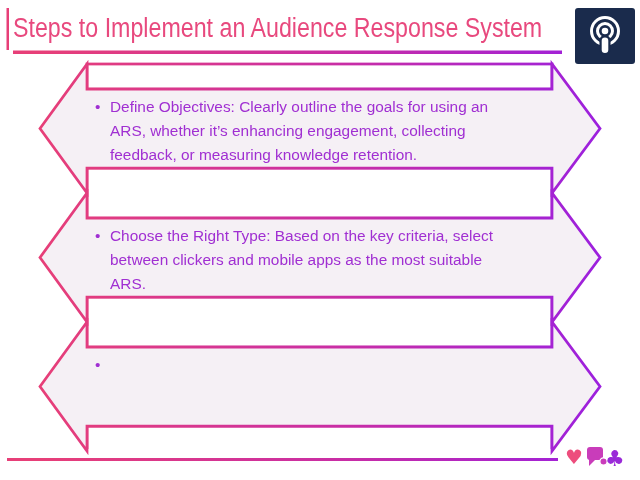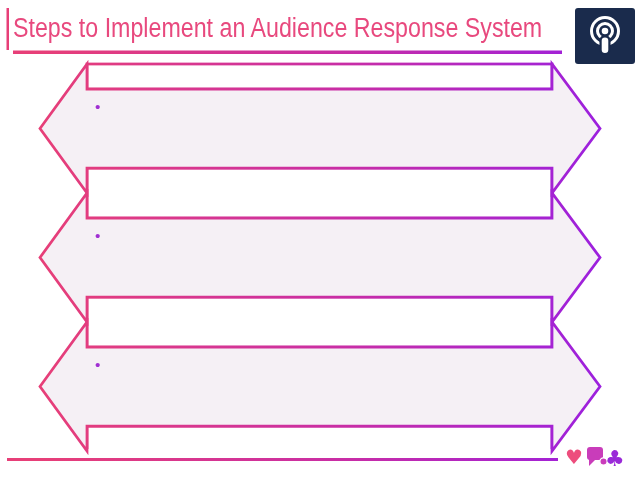--- a/index.html
+++ b/index.html
@@ -62,21 +62,27 @@
     <rect x="0" y="0" width="60" height="56" rx="3" fill="#1a2b4c"></rect>
     <circle cx="30" cy="23" r="13.5" fill="none" stroke="#ffffff" stroke-width="3"></circle>
     <circle cx="30" cy="23" r="7.5" fill="none" stroke="#ffffff" stroke-width="3"></circle>
     <rect x="24.5" y="27" width="11" height="20" rx="5.5" fill="#1a2b4c"></rect>
     <circle cx="30" cy="23" r="4.2" fill="#ffffff" stroke="#1a2b4c" stroke-width="1.8"></circle>
     <rect x="25.8" y="28.5" width="8.4" height="17.5" rx="4.2" fill="#ffffff" stroke="#1a2b4c" stroke-width="1.8"></rect>
   </svg>
 
   <div id="step1" class="step-text">
     <span class="dot">•</span>
+    <div class="txt">Define Objectives: Clearly outline the goals for using an
+ARS, whether it’s enhancing engagement, collecting
+feedback, or measuring knowledge retention.</div>
   </div>
   <div id="step2" class="step-text">
     <span class="dot">•</span>
+    <div class="txt">Choose the Right Type: Based on the key criteria, select
+between clickers and mobile apps as the most suitable
+ARS.</div>
   </div>
   <div id="step3" class="step-text">
     <span class="dot">•</span>
   </div>
 
 </div>
 
 </body></html>

